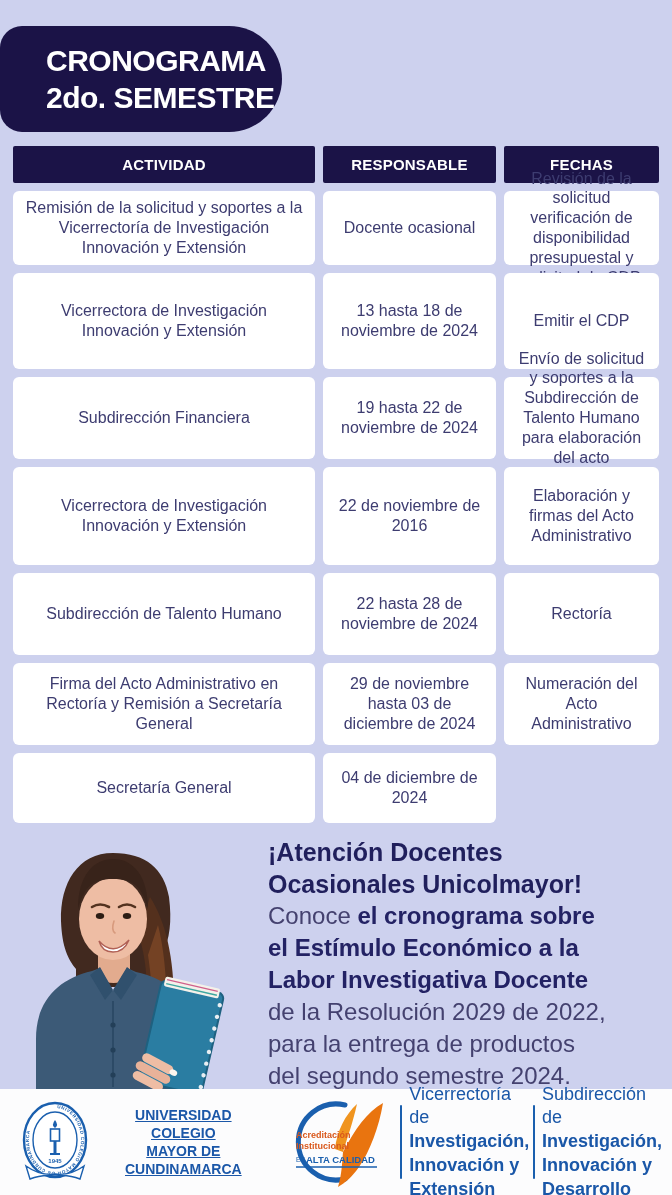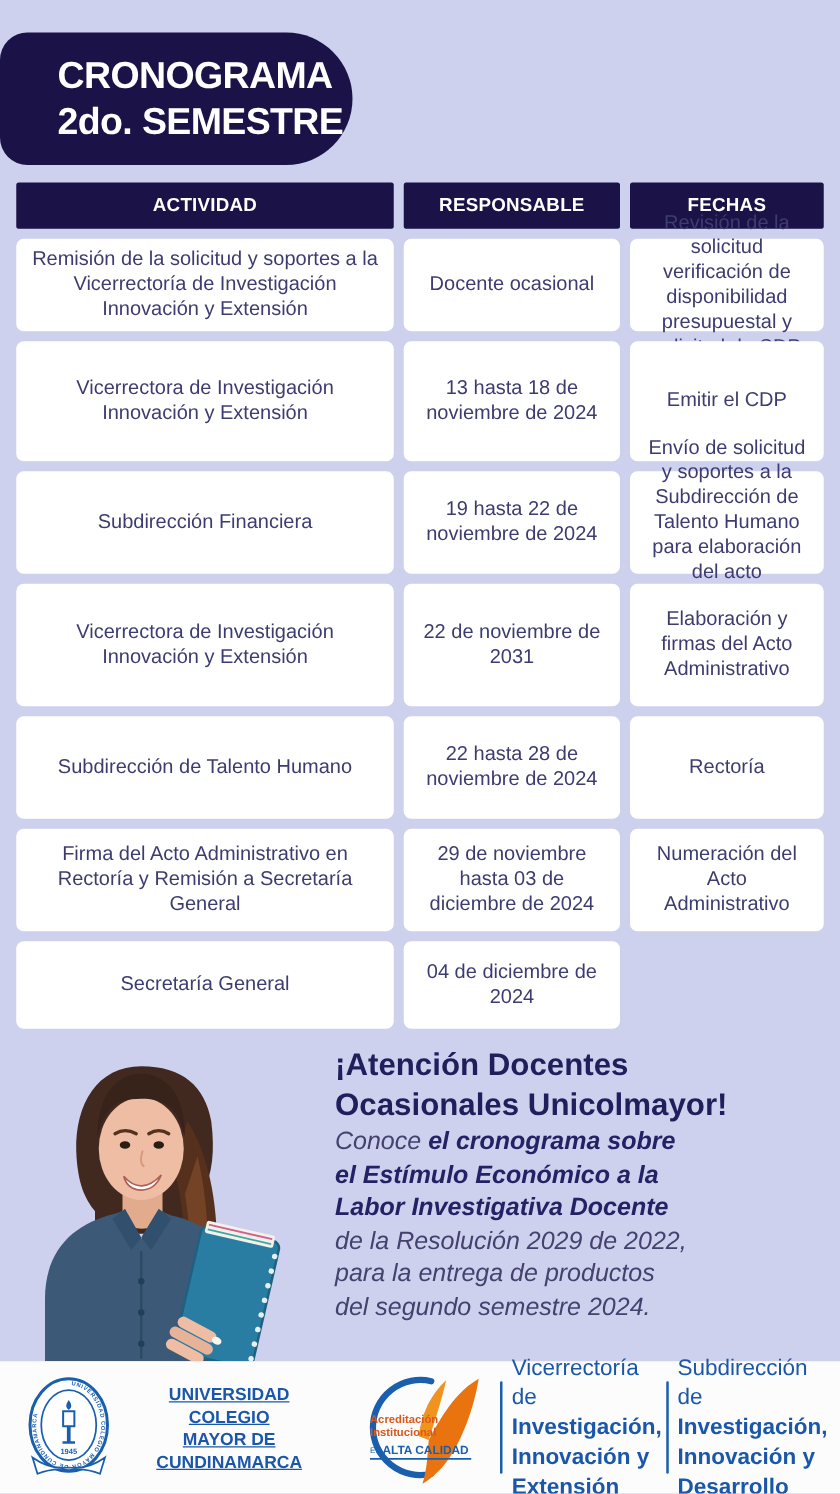--- a/index.html
+++ b/index.html
@@ -36,21 +36,21 @@
     padding:6px 10px; border-radius:6px;
   }
 
   
   .announce { position:absolute; left:0; top:823px; width:672px; height:266px; }
   .announce-text { position:absolute; left:268px; top:14px; width:396px; }
   .headline {
     color:#201f5c; font-weight:bold; font-size:25px; line-height:1.26;
     white-space:pre-line; 
   }
-  .body-text { color:#44416f; font-size:20px; line-height:1.33; white-space:pre-line;font-style:italic; }
+  .body-text { color:#44416f; font-size:24px; line-height:1.33; white-space:pre-line; }
   .body-text b { color:#232264; }
   .photo { position:absolute; left:0; bottom:0; width:258px; height:254px; }
 
   
   .footer {
     position:absolute; left:0; top:1089px; width:672px; height:106px;
     background:#fcfcfd; display:flex; align-items:center;
     justify-content:space-between; padding:0 14px;
   }
   .uni-name {
@@ -82,21 +82,21 @@
     <div class="td">Revisión de la solicitud verificación de disponibilidad presupuestal y solicitud de CDP</div>
     <div class="td">Vicerrectora de Investigación Innovación y Extensión</div>
     <div class="td">13 hasta 18 de noviembre de 2024</div>
 
     <div class="td">Emitir el CDP</div>
     <div class="td">Subdirección Financiera</div>
     <div class="td">19 hasta 22 de noviembre de 2024</div>
 
     <div class="td">Envío de solicitud y soportes a la Subdirección de Talento Humano para elaboración del acto administrativo</div>
     <div class="td">Vicerrectora de Investigación Innovación y Extensión</div>
-    <div class="td">22 de noviembre de 2031</div>
+    <div class="td">22 de noviembre de 2016</div>
 
     <div class="td">Elaboración y firmas del Acto Administrativo</div>
     <div class="td">Subdirección de Talento Humano</div>
     <div class="td">22 hasta 28 de noviembre de 2024</div>
 
     <div class="td">Rectoría</div>
     <div class="td">Firma del Acto Administrativo en Rectoría y Remisión a Secretaría General</div>
     <div class="td">29 de noviembre hasta 03 de diciembre de 2024</div>
 
     <div class="td">Numeración del Acto Administrativo</div>

